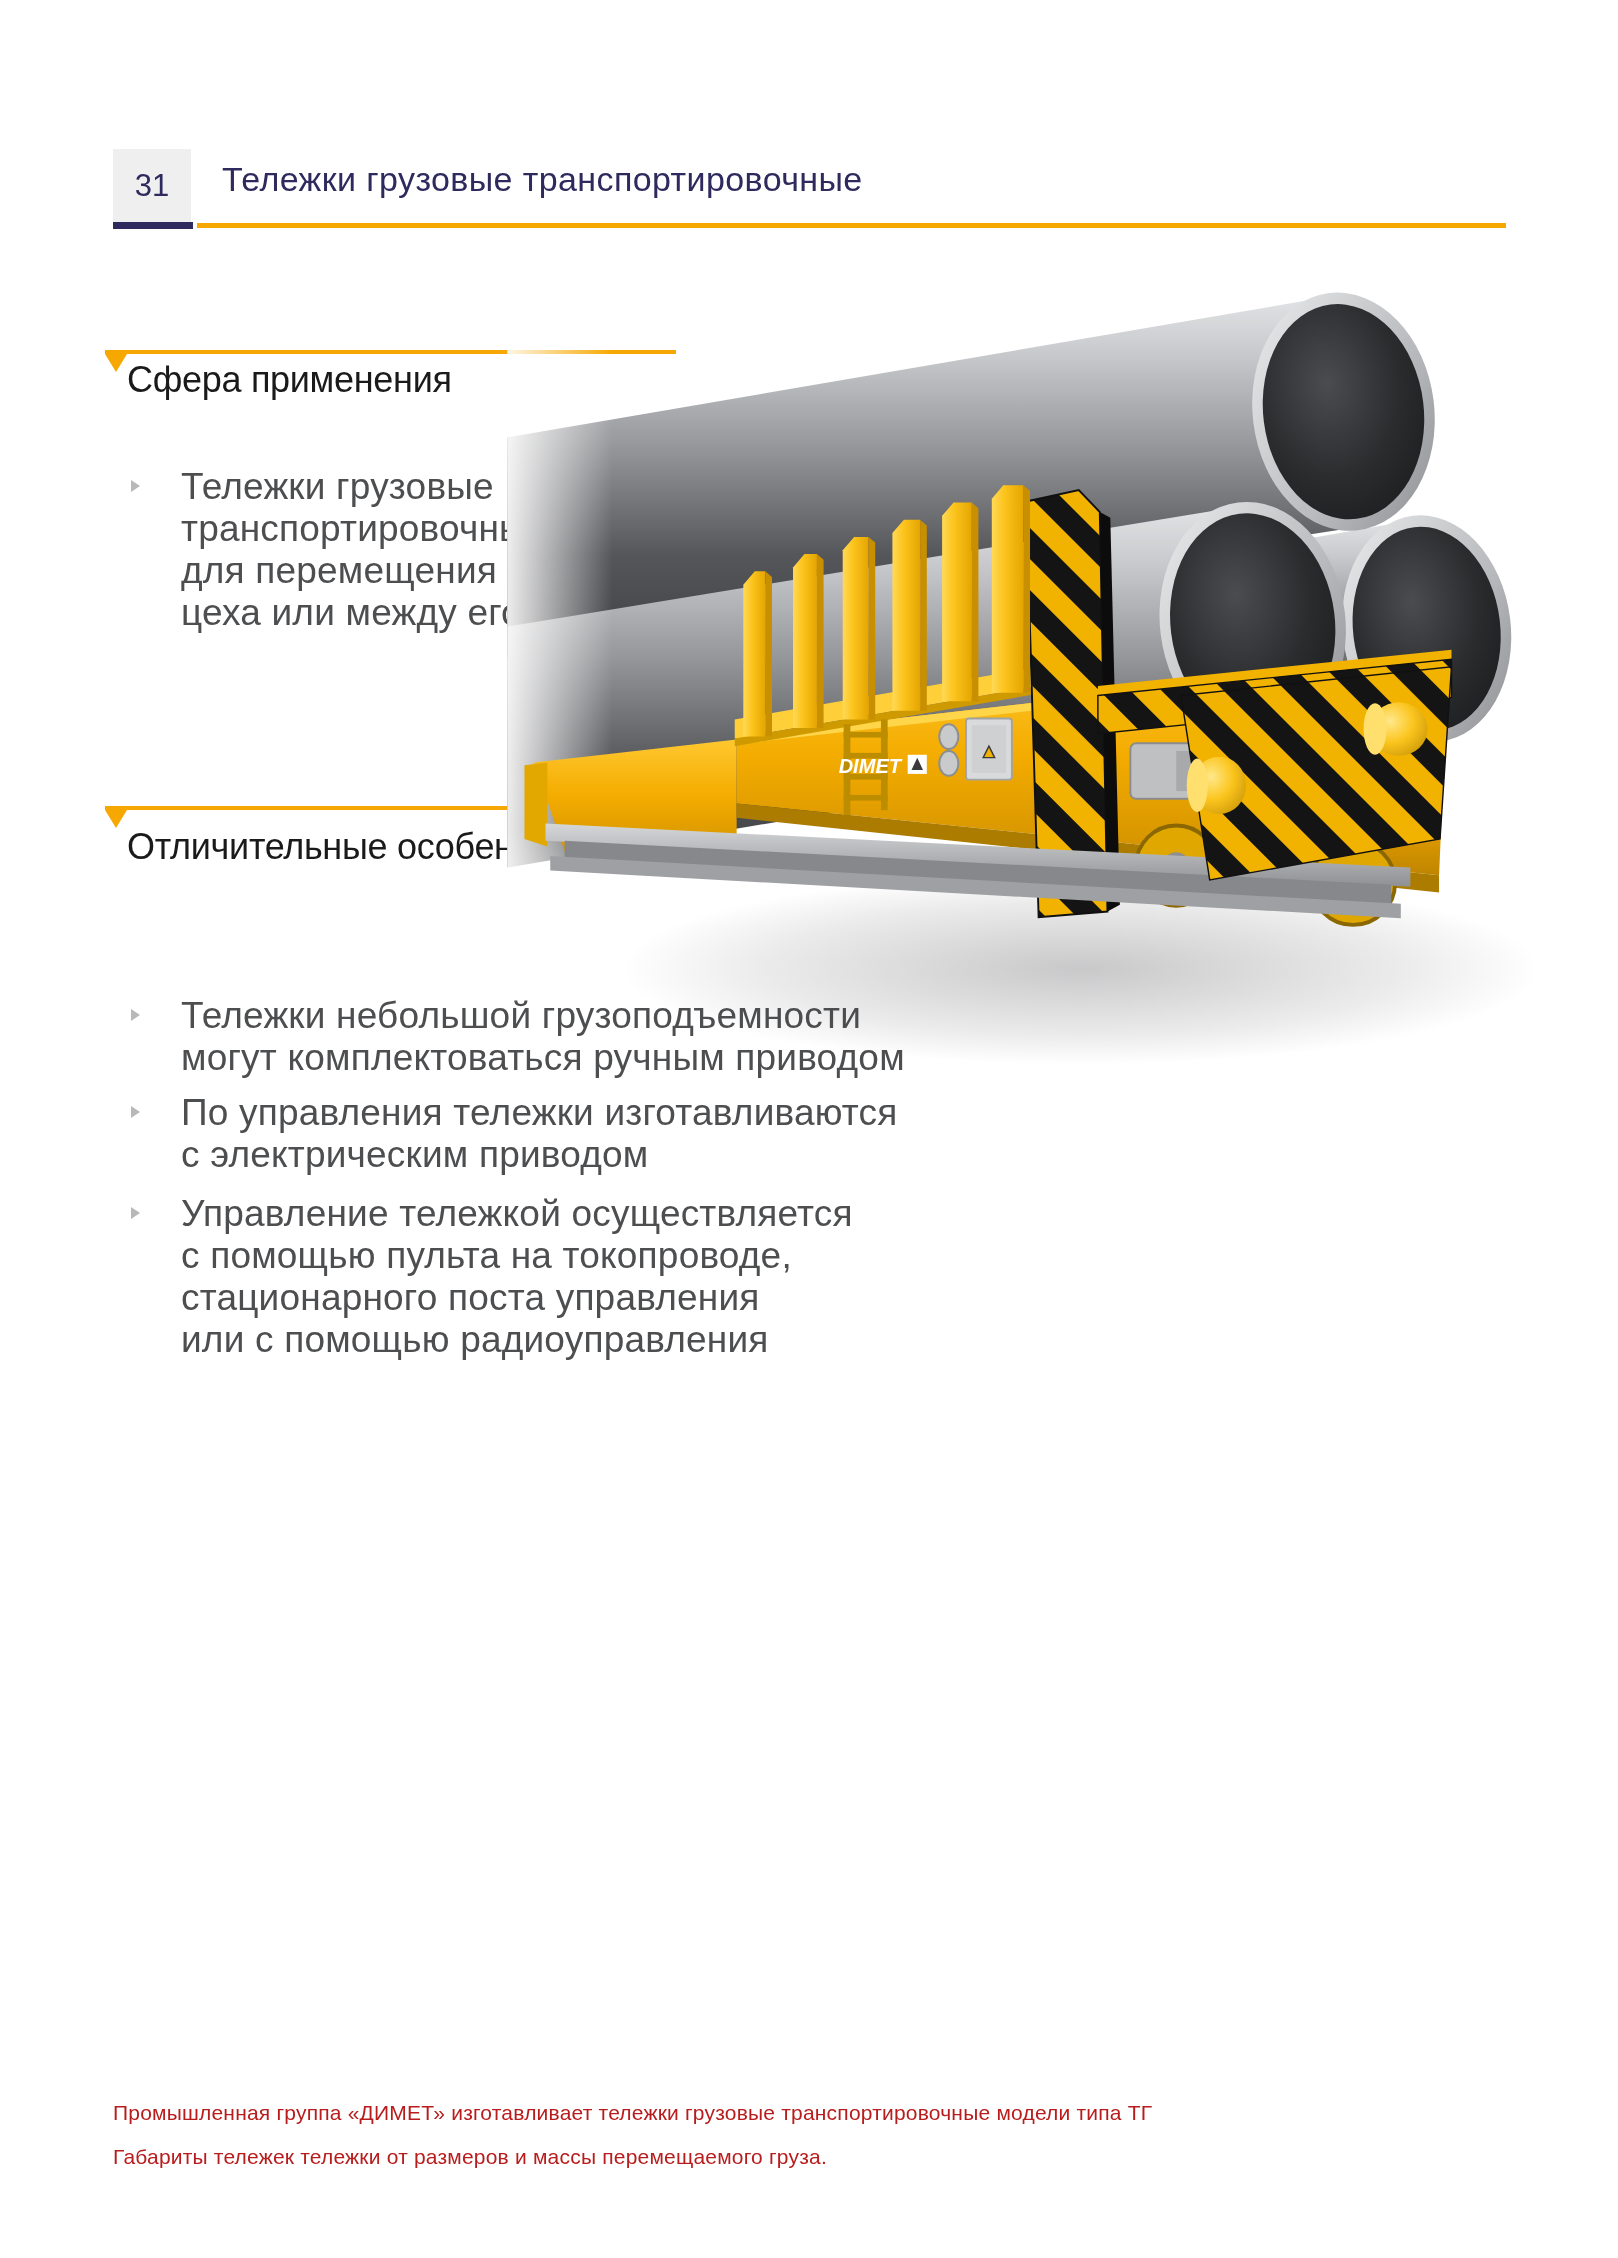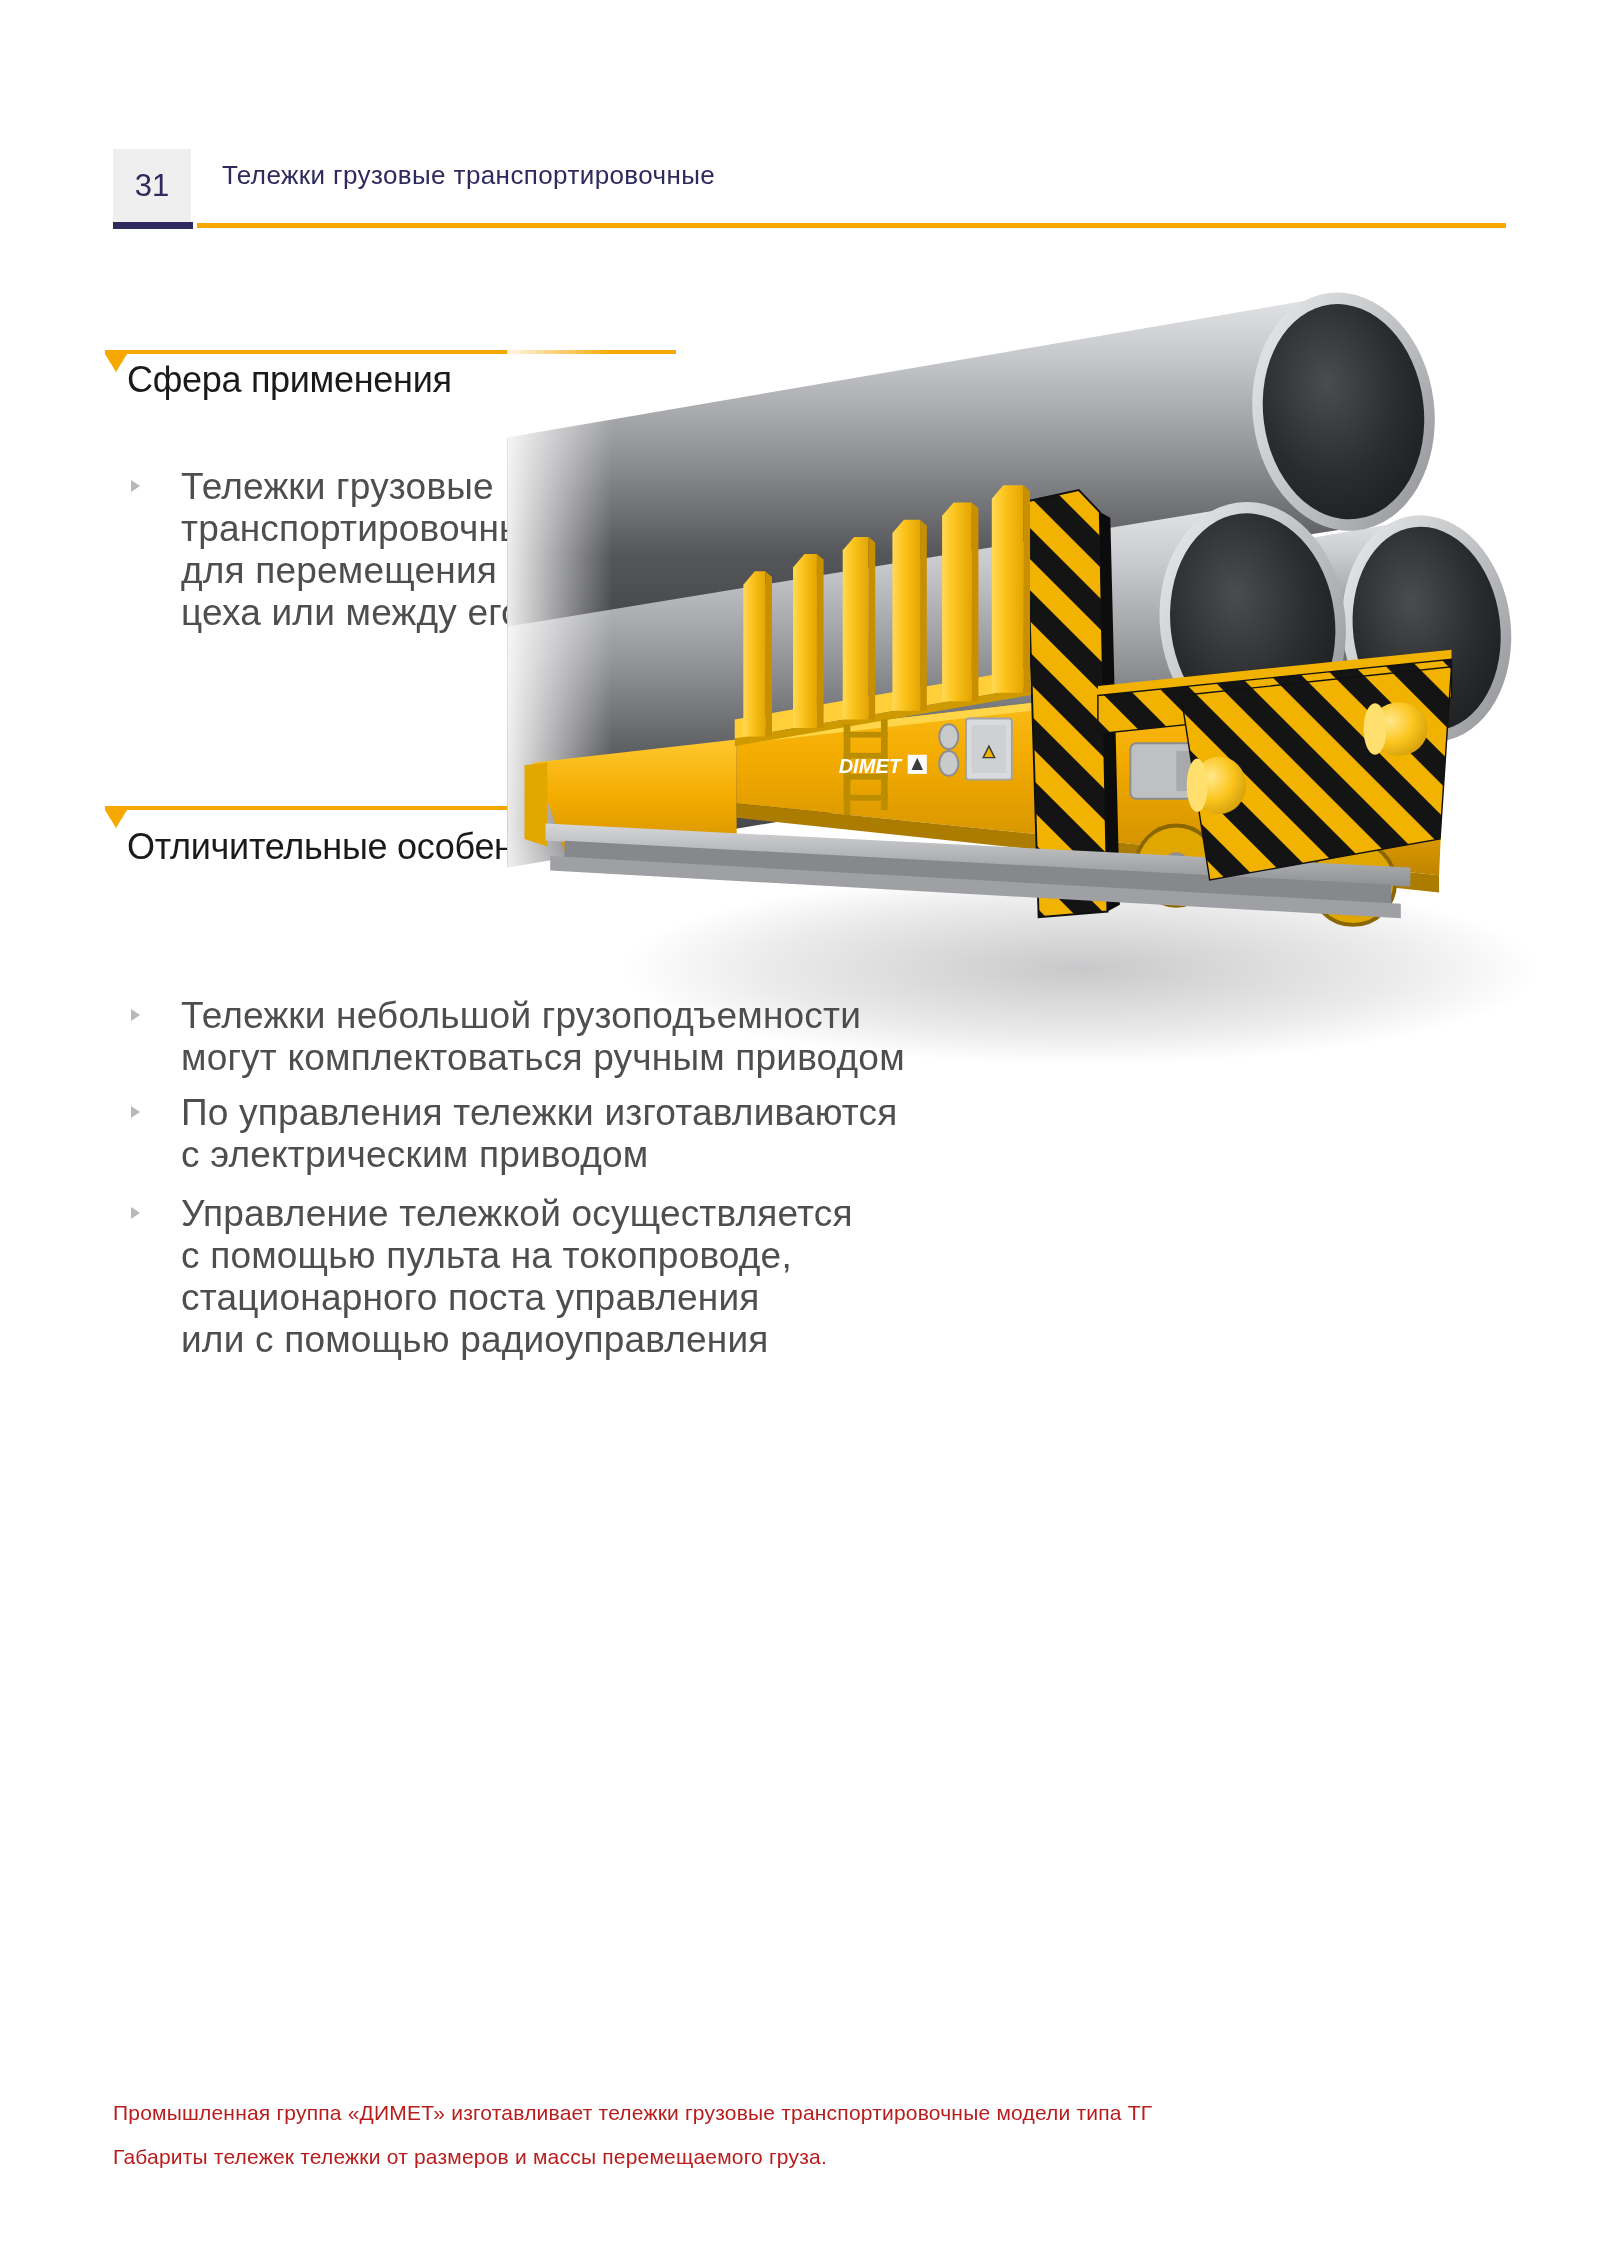--- a/index.html
+++ b/index.html
@@ -10,21 +10,21 @@
   }
   .abs{position:absolute;margin-top:36px;}
 
   
   .page-num-box{
     left:113px;top:113px;width:78px;height:73px;background:#efefef;
     display:flex;align-items:center;justify-content:center;
     font-size:31px;color:#2e2a5e;font-weight:400;
   }
   .doc-title{
-    left:222px;top:124px;font-size:26px;color:#2e2a5e;letter-spacing:0.4px;
+    left:222px;top:124px;font-size:34px;color:#2e2a5e;letter-spacing:0.4px;
     white-space:nowrap;font-weight:400;
   }
   .rule-navy{left:113px;top:186px;width:80px;height:6.7px;background:#2e2a5e;}
   .rule-yellow{left:197px;top:187px;width:1309px;height:4.8px;background:#f6a800;}
 
   
   .sec-line{left:105px;width:571px;height:3.8px;background:#f6a800;}
   .sec-tri{
     left:105px;width:0;height:0;
     border-left:11.5px solid transparent;border-right:11.5px solid transparent;

